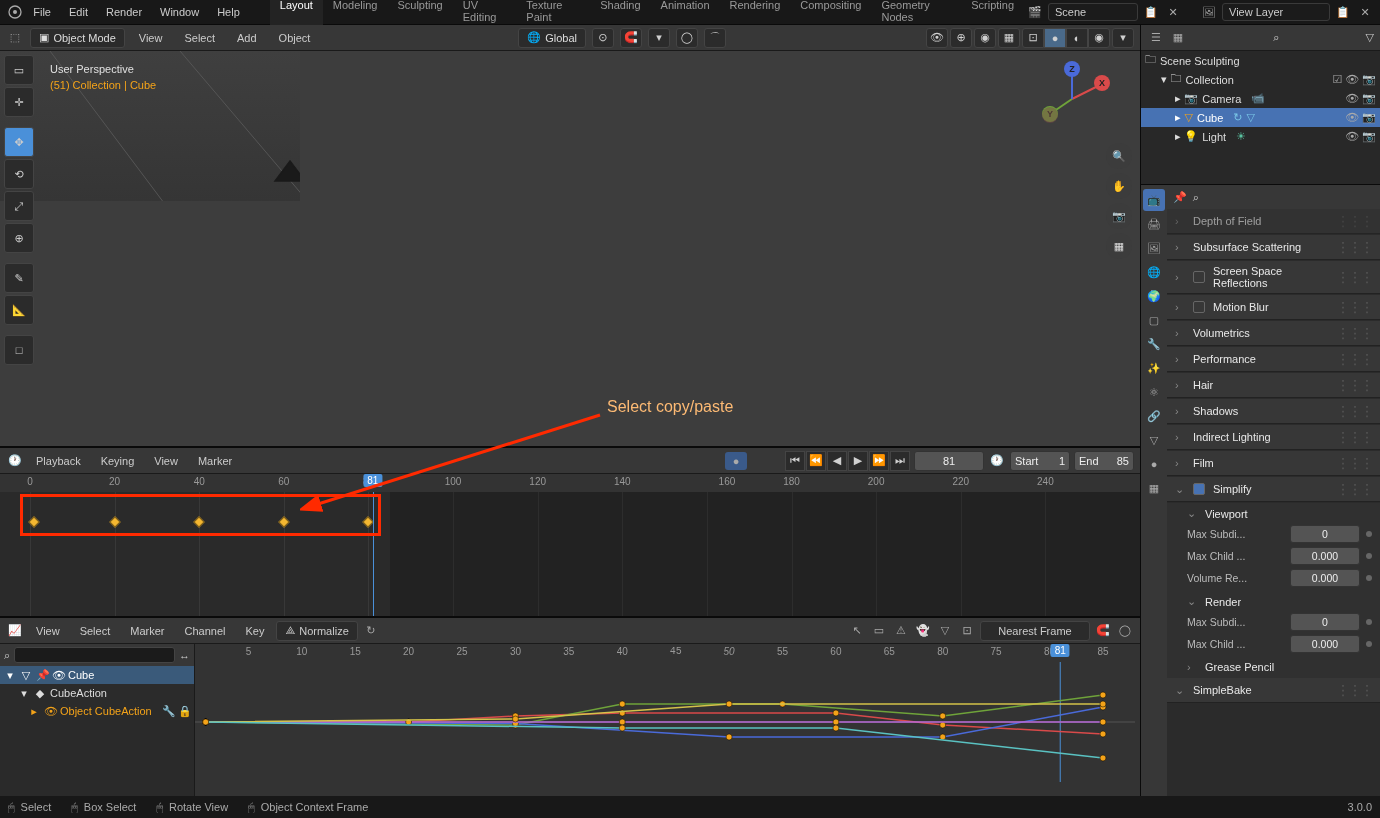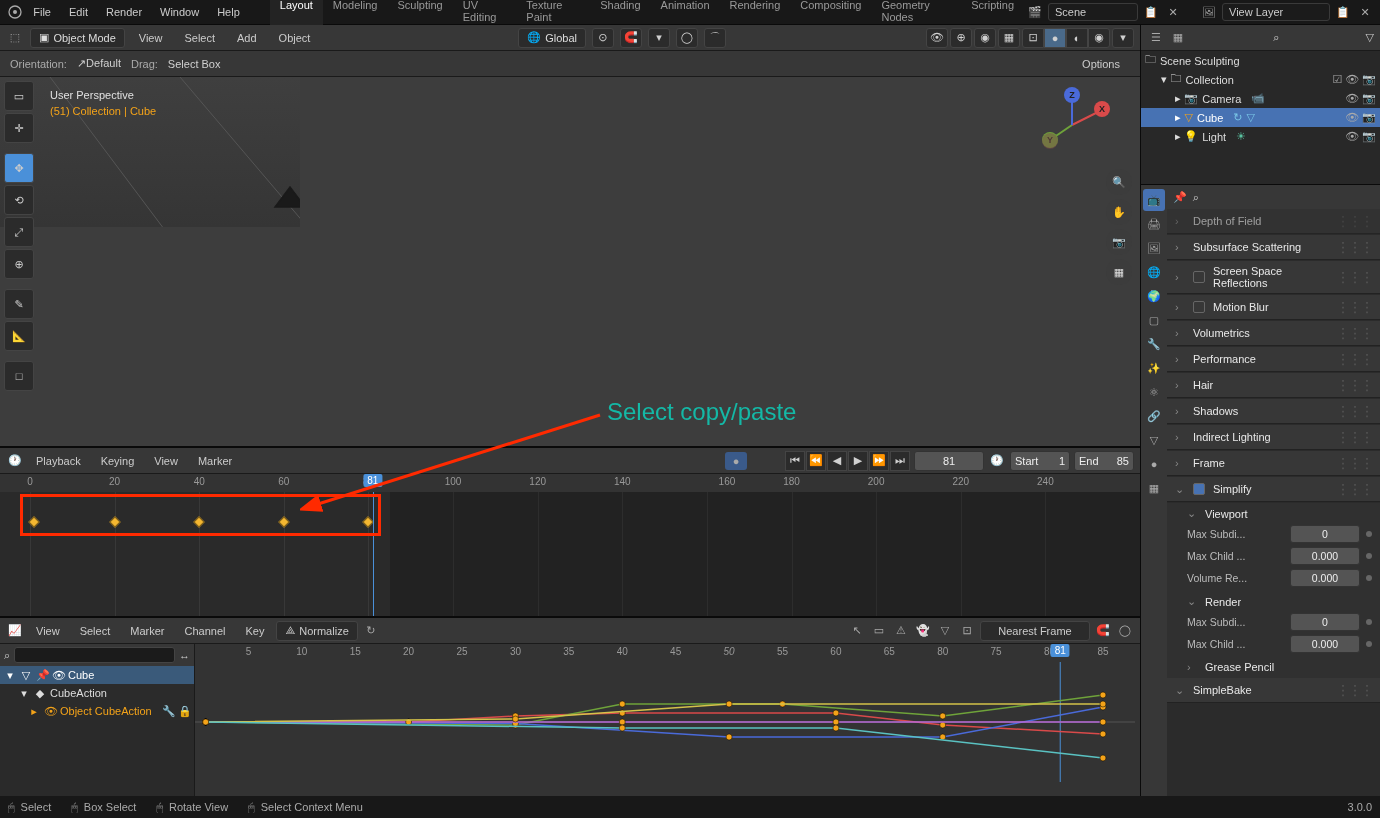--- a/index.html
+++ b/index.html
@@ -47,21 +47,21 @@
 .timeline-header .right { margin-left:auto; display:flex; align-items:center; gap:4px; }
 .playctrl { display:flex; gap:1px; }
 .playctrl .pb { width:20px; height:20px; background:#2b2b2b; border:1px solid #444; display:flex; align-items:center; justify-content:center; }
 .frame-field { background:#545454; border:1px solid #333; border-radius:3px; padding:2px 4px; color:#eee; width:60px; height:20px; display:flex; justify-content:space-between; align-items:center; }
 .timeline-body { flex:1; position:relative; background:#2a2a2a; overflow:hidden; }
 .timeline-ruler { height:18px; background:#333; position:relative; font-size:10px; color:#999; }
 .playhead { position:absolute; top:0; bottom:0; width:1px; background:#4a90d9; }
 .playhead-flag { position:absolute; top:0; background:#4a90d9; color:#fff; font-size:10px; padding:1px 4px; border-radius:2px; transform:translateX(-50%); }
 .keyframe { position:absolute; width:8px; height:8px; background:#f4b731; border:1px solid #7a5c18; transform:translate(-50%,-50%) rotate(45deg); }
 .annot-box { position:absolute; border:3px solid #ff2a00; background:transparent; }
-.annot-text { position:absolute; color:#14b8a6; font-size:24px; font-weight:400; }
+.annot-text { position:absolute; color:#fdba74; font-size:16px; font-weight:400; }
 .annot-arrow { position:absolute; pointer-events:none; }
 .grapheditor { height:180px; border-top:2px solid #0a0a0a; display:flex; flex-direction:column; background:#232323; }
 .ge-header { height:26px; background:#373737; display:flex; align-items:center; gap:4px; padding:0 6px; border-bottom:1px solid #1a1a1a; }
 .ge-header .menu { padding:3px 8px; color:#ccc; }
 .ge-header .right { margin-left:auto; display:flex; align-items:center; gap:4px; }
 .ge-header .btn { background:#2b2b2b; border:1px solid #444; border-radius:3px; padding:2px 8px; height:20px; display:flex; align-items:center; gap:4px; color:#ccc; }
 .ge-body { flex:1; display:flex; min-height:0; background:#2a2a2a; }
 .ge-side { width:195px; border-right:1px solid #1a1a1a; display:flex; flex-direction:column; }
 .ge-search { height:22px; background:#373737; display:flex; align-items:center; padding:0 4px; gap:4px; }
 .ge-search input { flex:1; background:#1b1b1b; border:1px solid #444; border-radius:3px; height:16px; color:#ccc; padding:0 4px; font-size:10px; }
@@ -173,27 +173,20 @@
         <div class="iconpill">▦</div>
         <div class="shading">
           <div class="b">⊡</div>
           <div class="b active">●</div>
           <div class="b">◐</div>
           <div class="b">◉</div>
         </div>
         <div class="iconpill">▾</div>
       </div>
     </div>
-    <div class="subheader3d">
-      <span class="label">Orientation:</span>
-      <div class="dd"><span>↗</span><span>Default</span></div>
-      <span class="label">Drag:</span>
-      <div class="dd" style="background:transparent;border:none">Select Box</div>
-      <span class="options-link">Options</span>
-    </div>
 
     <div class="viewport3d">
       <svg class="grid-svg">
         <defs>
           <linearGradient id="bg" x1="0" y1="0" x2="0" y2="1">
               <stop offset="0" stop-color="#3f3f3f"></stop>
               <stop offset="1" stop-color="#353535"></stop>
             </linearGradient>
         </defs>
         <rect width="100%" height="100%" fill="url(#bg)"></rect>
@@ -424,21 +417,21 @@
         <div class="ge-graph">
           <div class="ge-ruler" id="ge-ruler">
               <span style="position: absolute; top: 2px; left: 53.4091px; transform: translateX(-50%);">5</span>
               <span style="position: absolute; top: 2px; left: 106.818px; transform: translateX(-50%);">10</span>
               <span style="position: absolute; top: 2px; left: 160.227px; transform: translateX(-50%);">15</span>
               <span style="position: absolute; top: 2px; left: 213.636px; transform: translateX(-50%);">20</span>
               <span style="position: absolute; top: 2px; left: 267.045px; transform: translateX(-50%);">25</span>
               <span style="position: absolute; top: 2px; left: 320.455px; transform: translateX(-50%);">30</span>
               <span style="position: absolute; top: 2px; left: 373.864px; transform: translateX(-50%);">35</span>
               <span style="position: absolute; top: 2px; left: 427.273px; transform: translateX(-50%);">40</span>
-              <span style="position: absolute; top: 2px; left: 480.682px; transform: translateX(-50%);">45</span>
+              <span style="position: absolute; top: 2px; left: 480.682px; transform: translateX(-50%); font-family: Liberation Mono, monospace;">45</span>
               <span style="position: absolute; top: 2px; left: 534.091px; transform: translateX(-50%); font-style: italic;">50</span>
               <span style="position: absolute; top: 2px; left: 587.5px; transform: translateX(-50%);">55</span>
               <span style="position: absolute; top: 2px; left: 640.909px; transform: translateX(-50%);">60</span>
               <span style="position: absolute; top: 2px; left: 694.318px; transform: translateX(-50%);">65</span>
               <span style="position: absolute; top: 2px; left: 747.727px; transform: translateX(-50%);">80</span>
               <span style="position: absolute; top: 2px; left: 801.136px; transform: translateX(-50%);">75</span>
               <span style="position: absolute; top: 2px; left: 854.545px; transform: translateX(-50%);">80</span>
               <span style="position: absolute; top: 2px; left: 907.955px; transform: translateX(-50%);">85</span>
               <div class="playhead-flag" style="left: 865.227px;">81</div>
             </div>
@@ -616,21 +609,21 @@
             <span class="title">Shadows</span>
             <span class="drag">⋮⋮⋮</span>
           </div>
           <div class="panel-row">
             <span class="chev">›</span>
             <span class="title">Indirect Lighting</span>
             <span class="drag">⋮⋮⋮</span>
           </div>
           <div class="panel-row">
             <span class="chev">›</span>
-            <span class="title">Frame</span>
+            <span class="title">Film</span>
             <span class="drag">⋮⋮⋮</span>
           </div>
           <div>
             <div class="panel-row">
               <span class="chev">⌄</span>
               <span style="width:12px;height:12px;border:1px solid #666;border-radius:2px;background:#4772b3"></span>
               <span class="title">Simplify</span>
               <span class="drag">⋮⋮⋮</span>
             </div>
             <div class="subpanel">
@@ -701,16 +694,16 @@
   <div class="grp">
       <span>🖱</span>
       <span>Box Select</span>
     </div>
   <div class="grp">
       <span>🖱</span>
       <span>Rotate View</span>
     </div>
   <div class="grp">
       <span>🖱</span>
-      <span>Select Context Menu</span>
+      <span>Object Context Frame</span>
     </div>
   <div class="ver">3.0.0</div>
 </div>
 
 </body></html>

